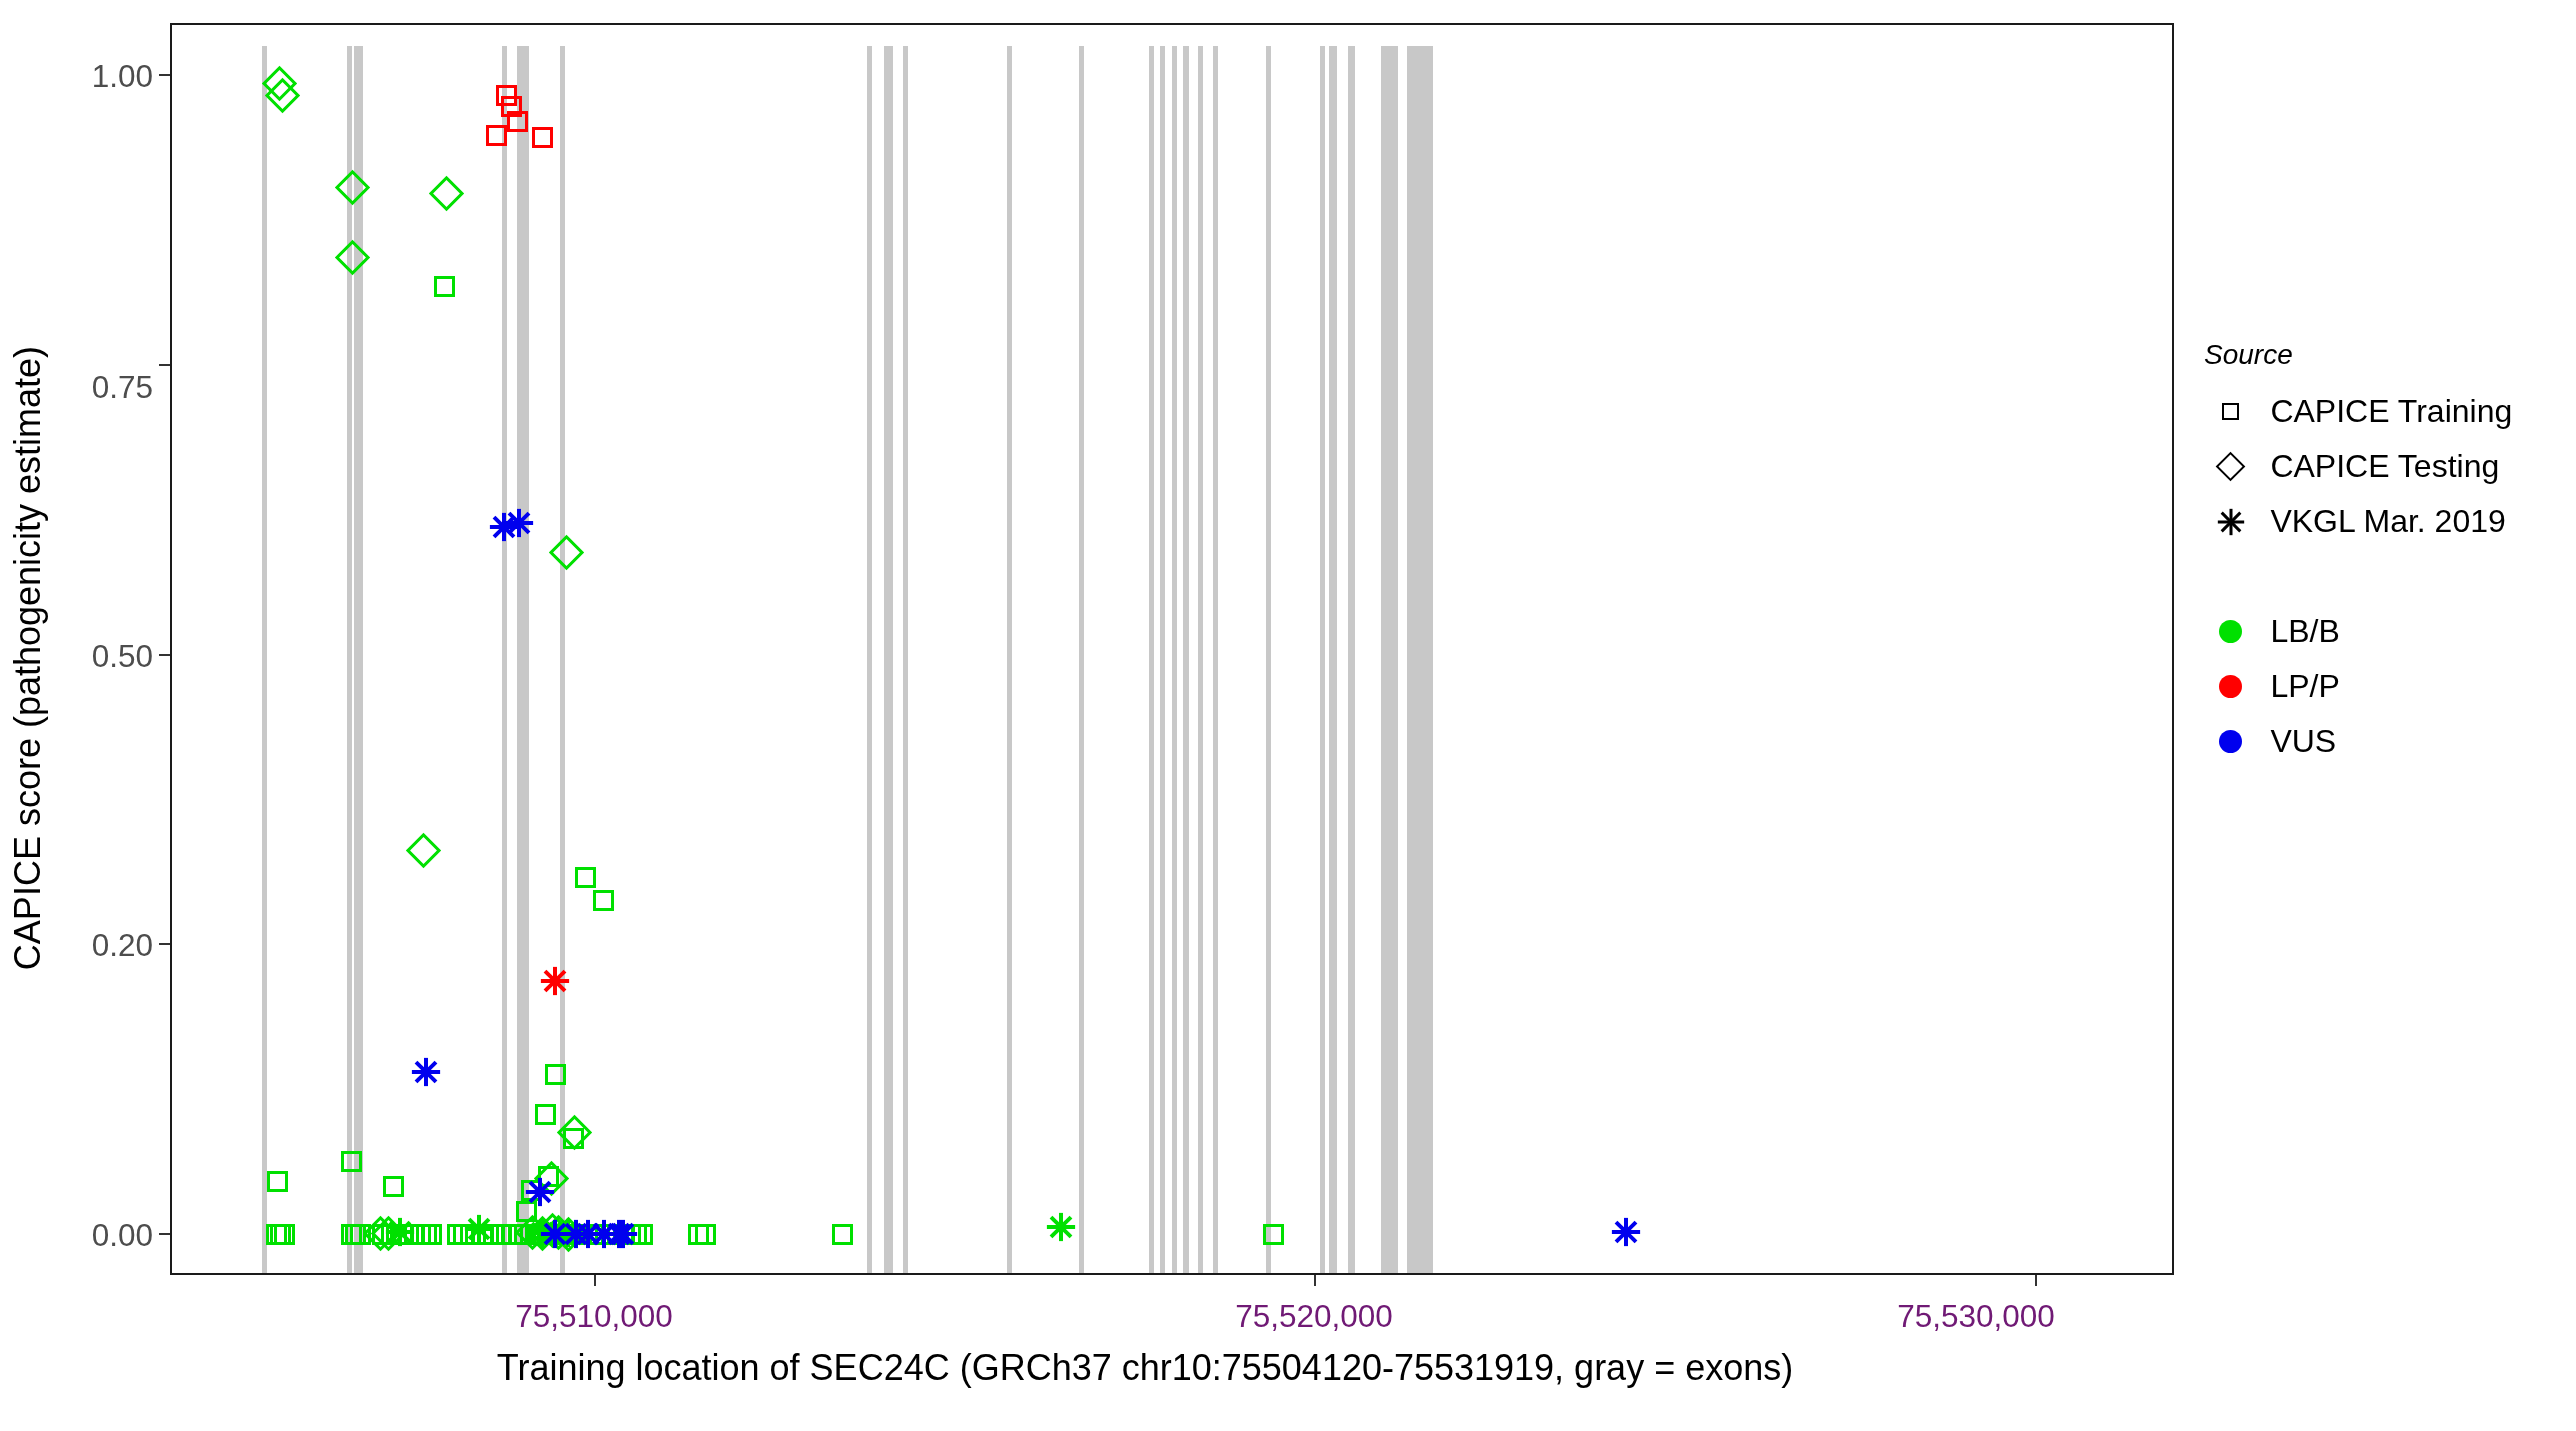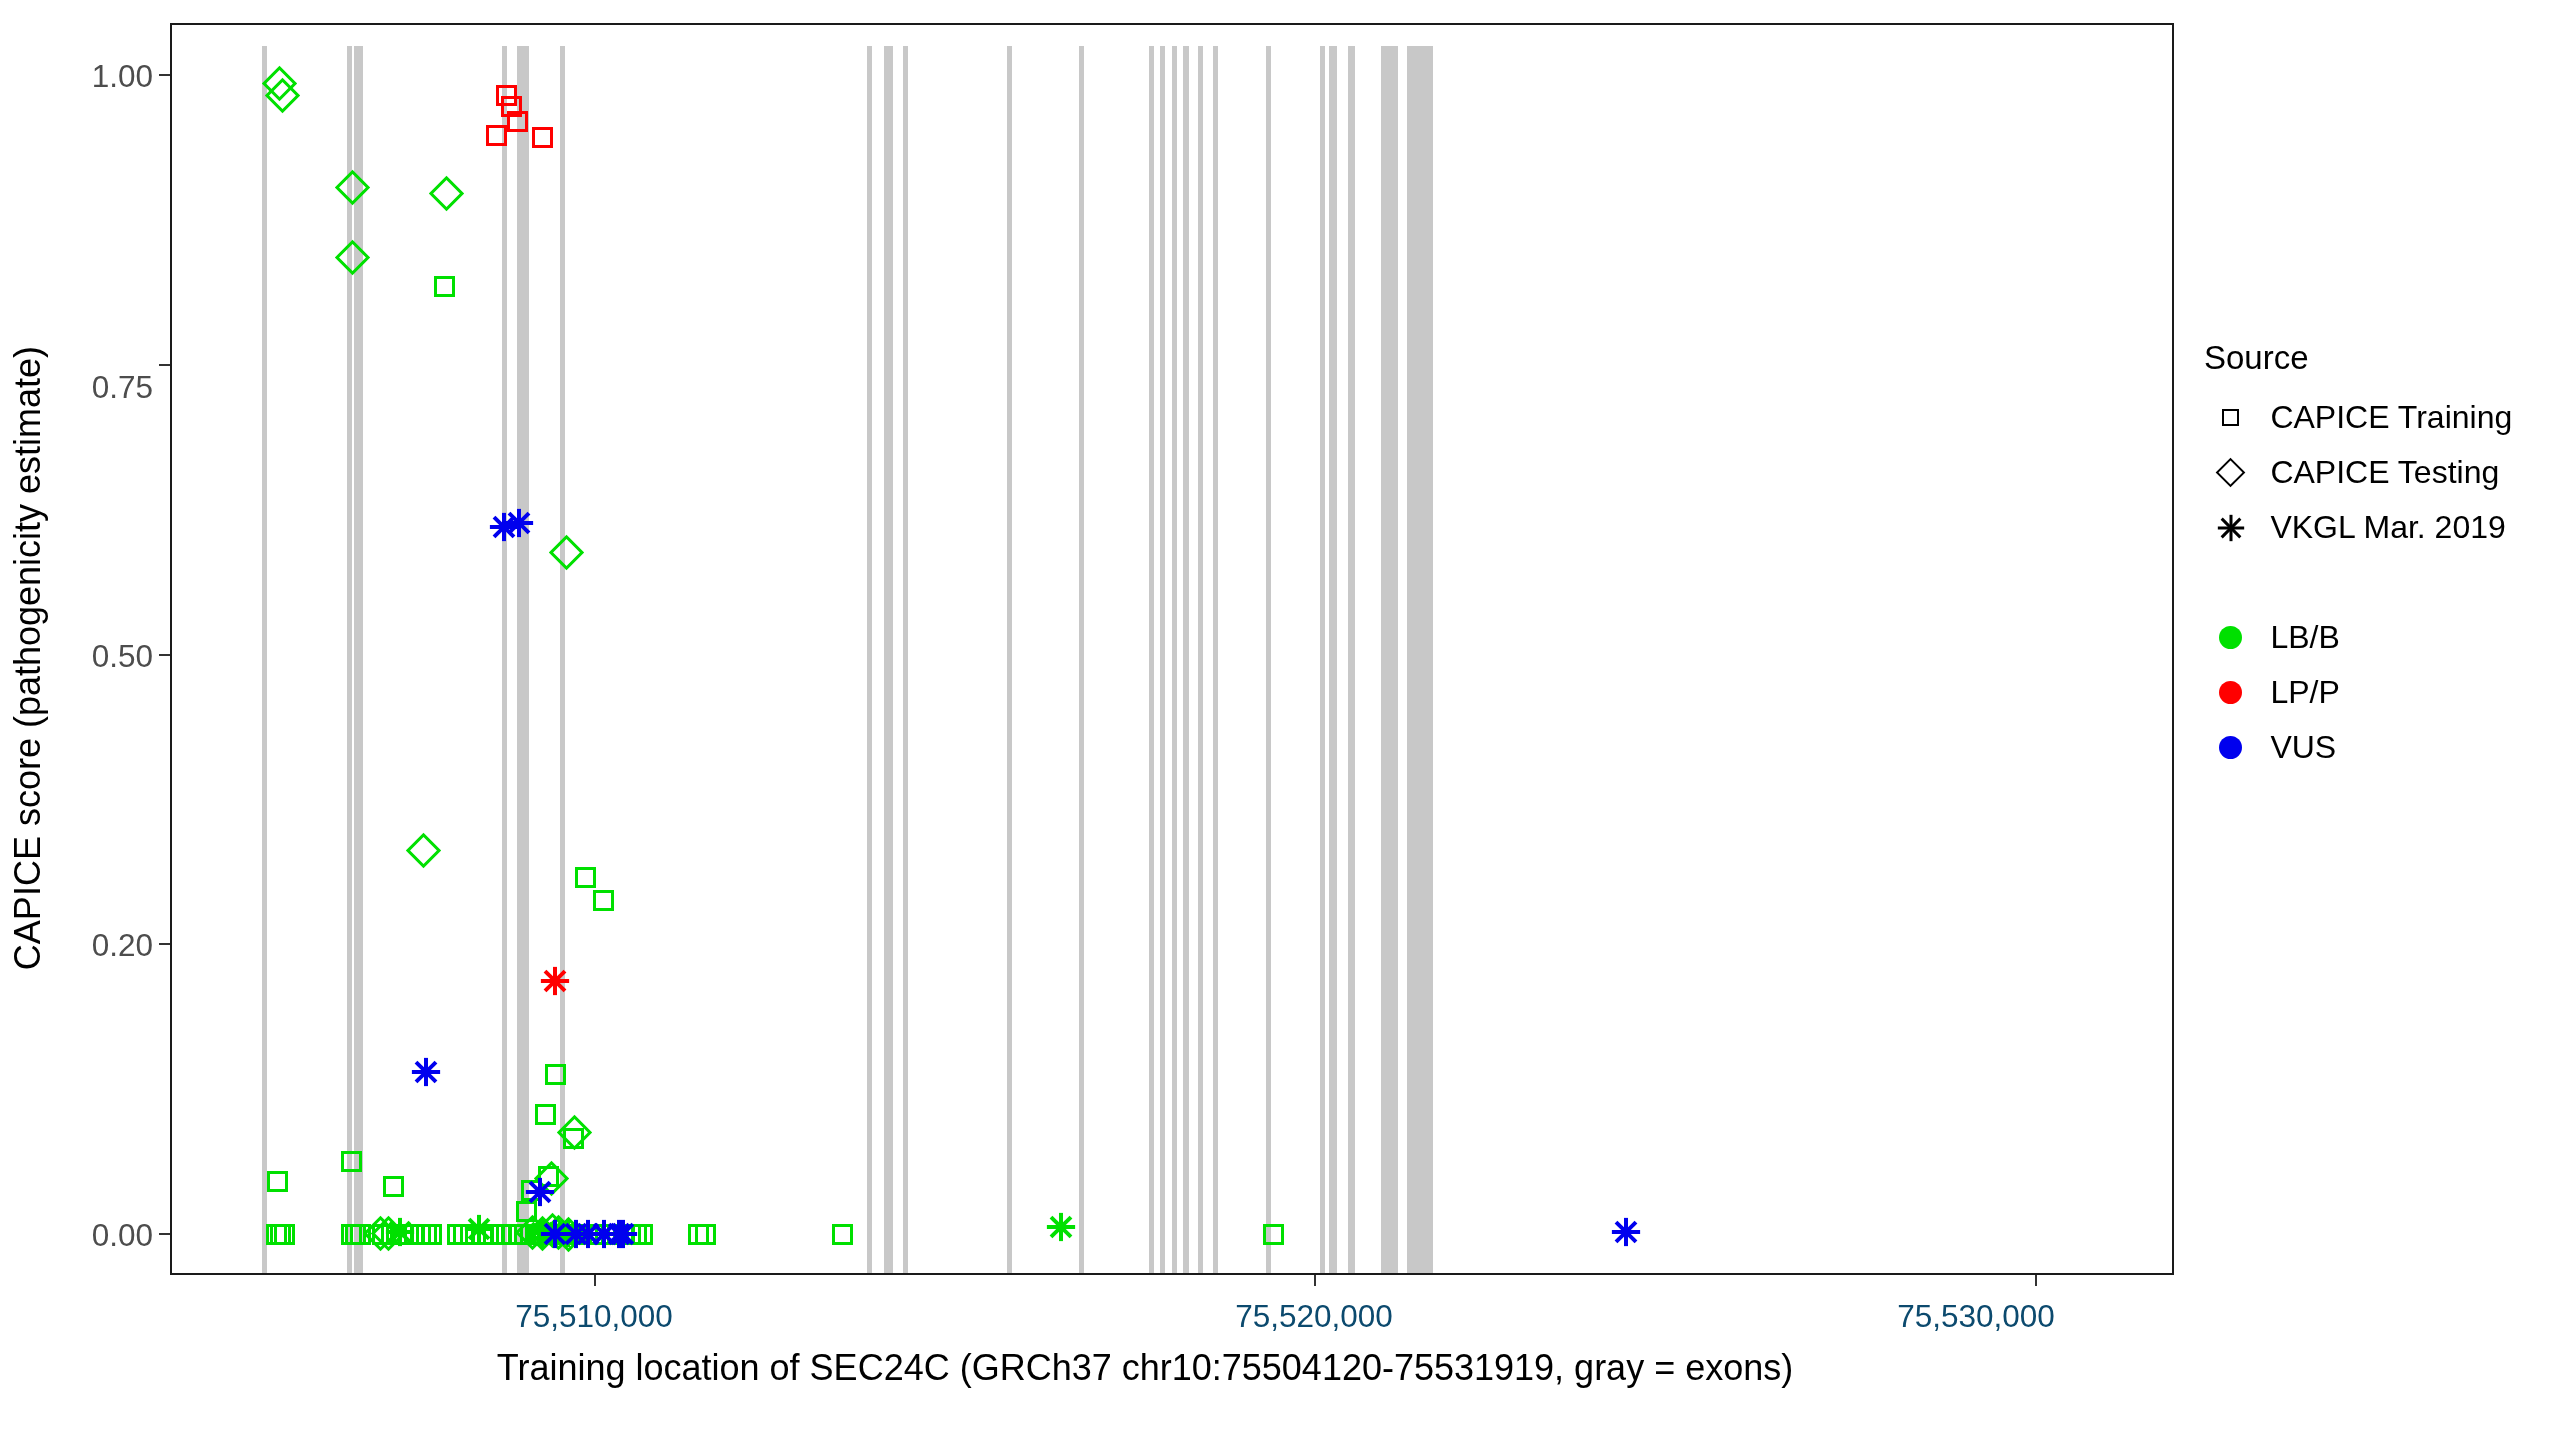--- a/index.html
+++ b/index.html
@@ -49,21 +49,21 @@
     background: #333333;
     transform: translateY(-1px);
   }
   .xtick-label {
     position: absolute;
     top: 23px;
     width: 248px;
     margin-left: -124px;
     text-align: center;
     font-size: 31.5px;
-    color: #0c4a6e;
+    color: #701a75;
     white-space: nowrap;
   }
   .xtick-mark {
     position: absolute;
     top: 0px;
     width: 1.9px; height: 10.5px;
     background: #333333;
   }
 
   
@@ -106,23 +106,24 @@
   }
   .m-aster svg { display: block; width: 32px; height: 32px; }
 
   
   #legend {
     position: absolute;
     left: 2204px; top: 339px;
     width: 363px;
   }
   .legend-title {
-    font-size: 33px; color: #000;
+    font-size: 28px; color: #000;
     margin: 0 0 13.4px 0;
     white-space: nowrap;
+    font-style: italic;
   }
   .legend-block { margin-bottom: 55px; }
   .legend-row {
     display: flex;
     align-items: center;
     height: 55px;
   }
   .legend-key {
     width: 53px; height: 53px;
     display: flex; align-items: center; justify-content: center;

